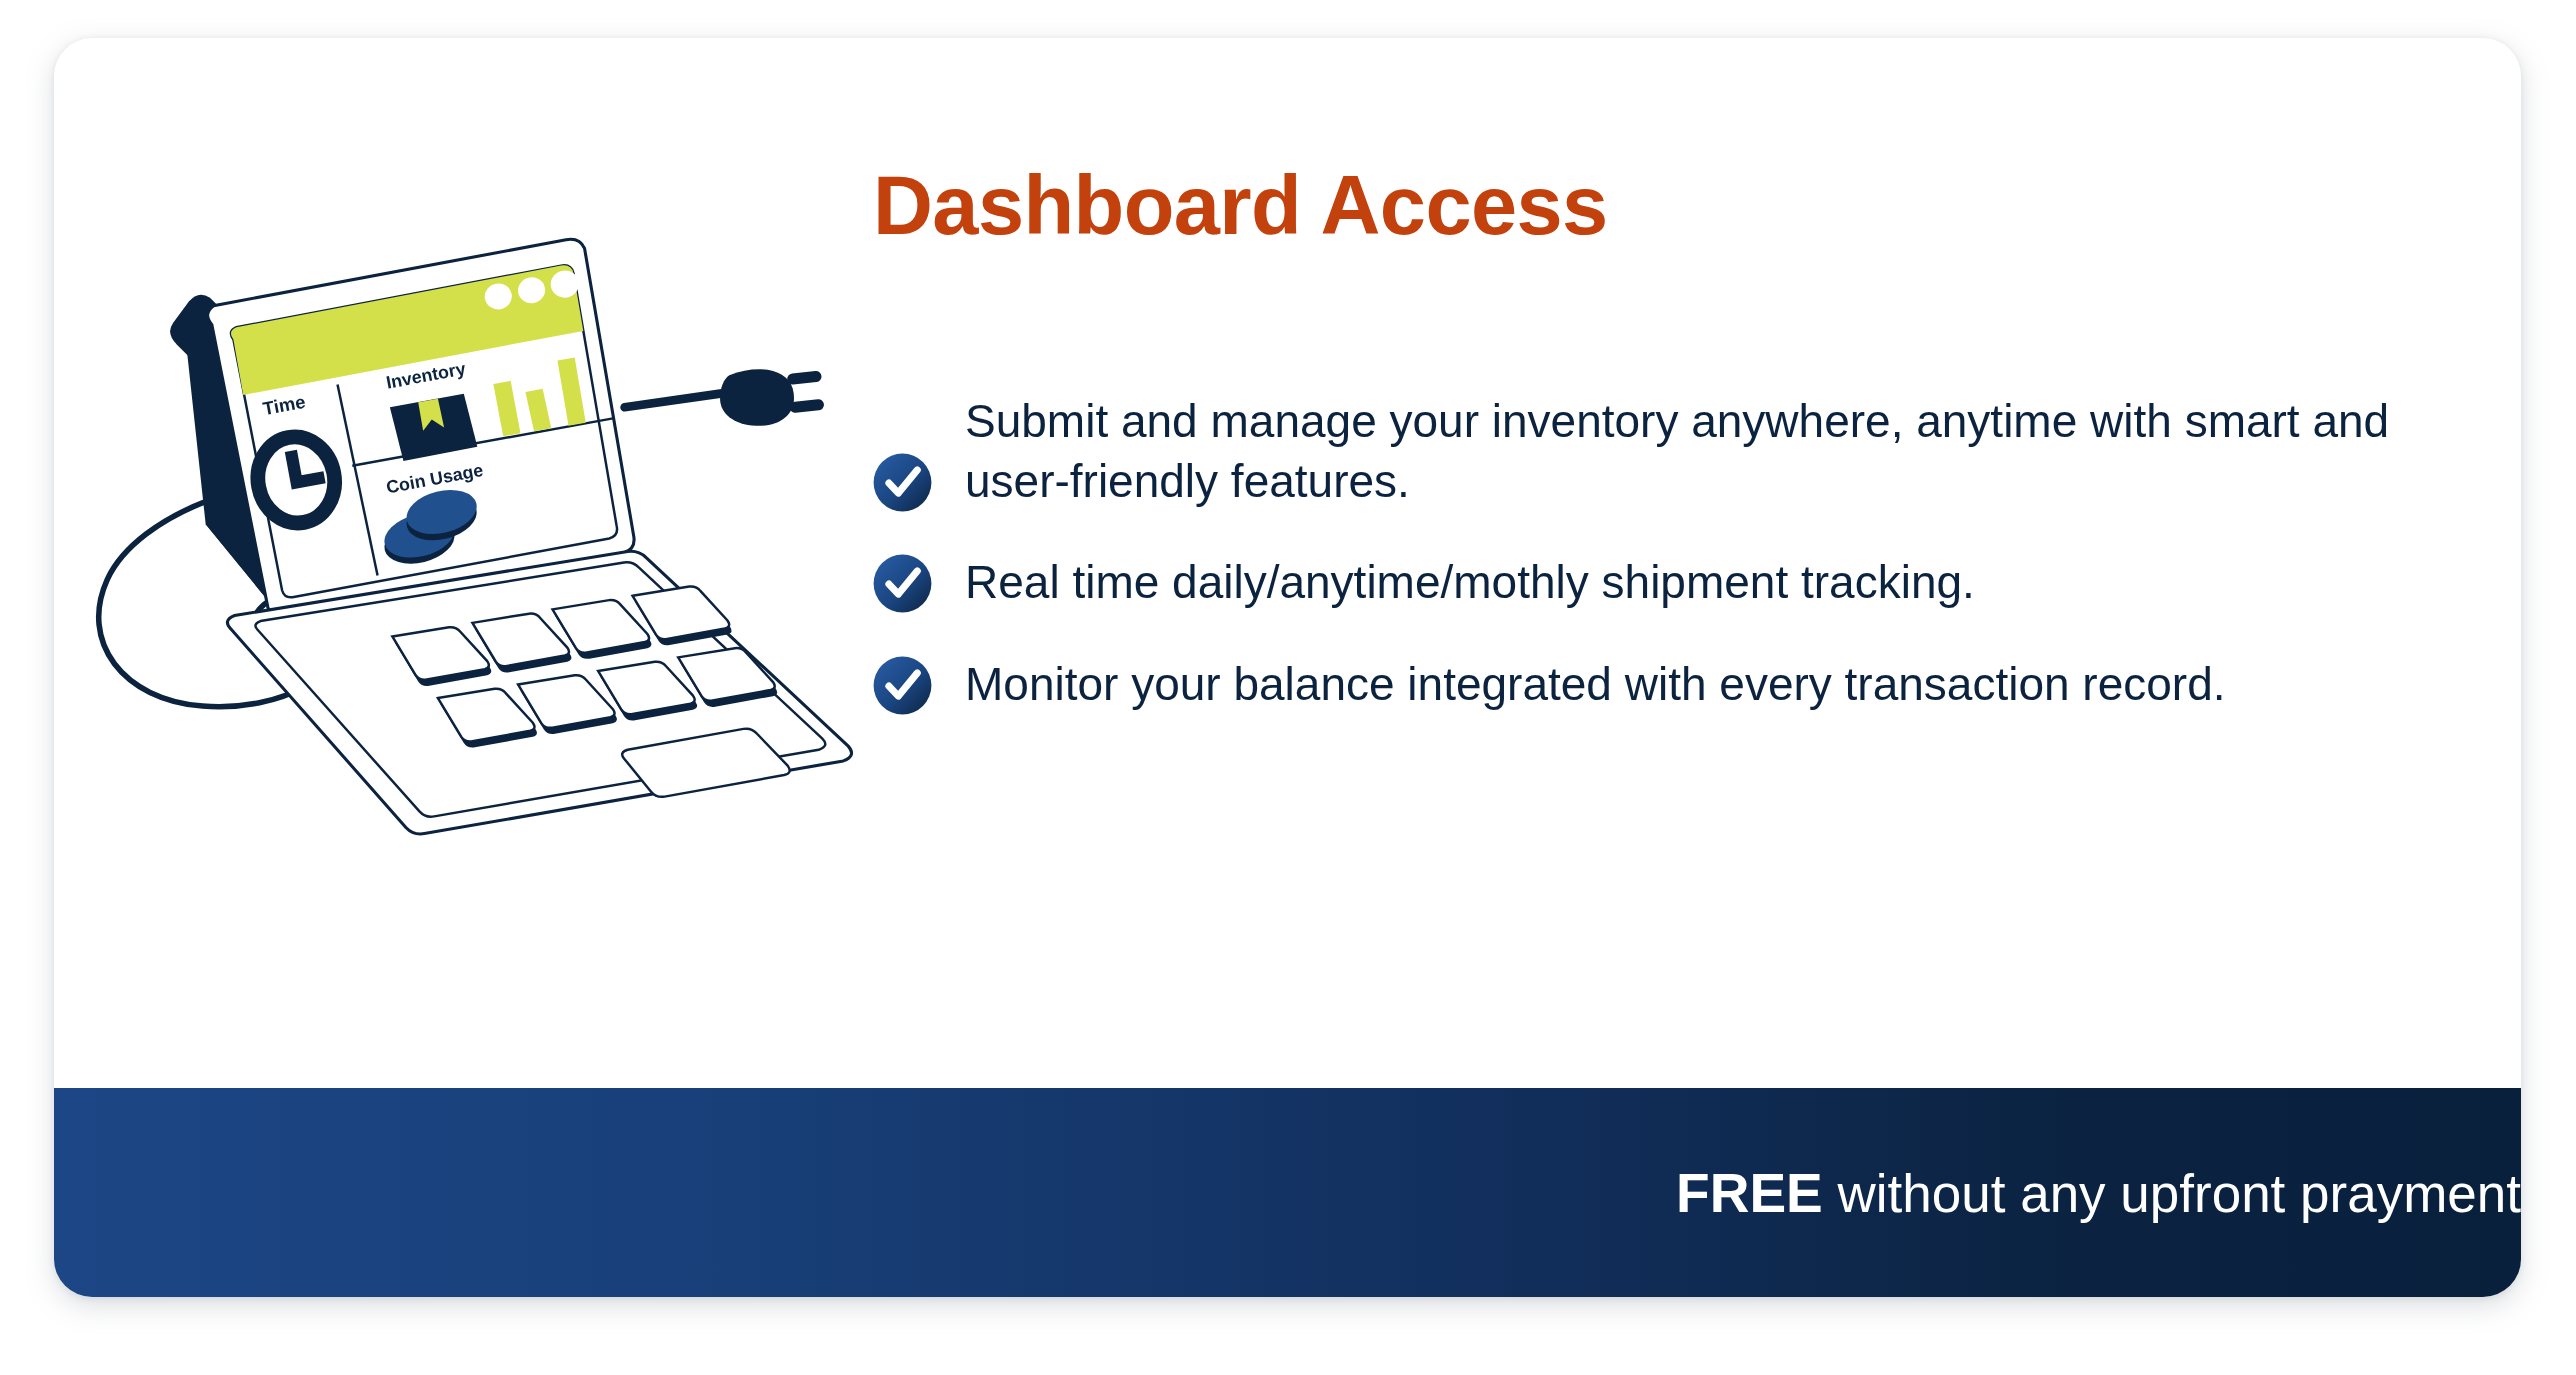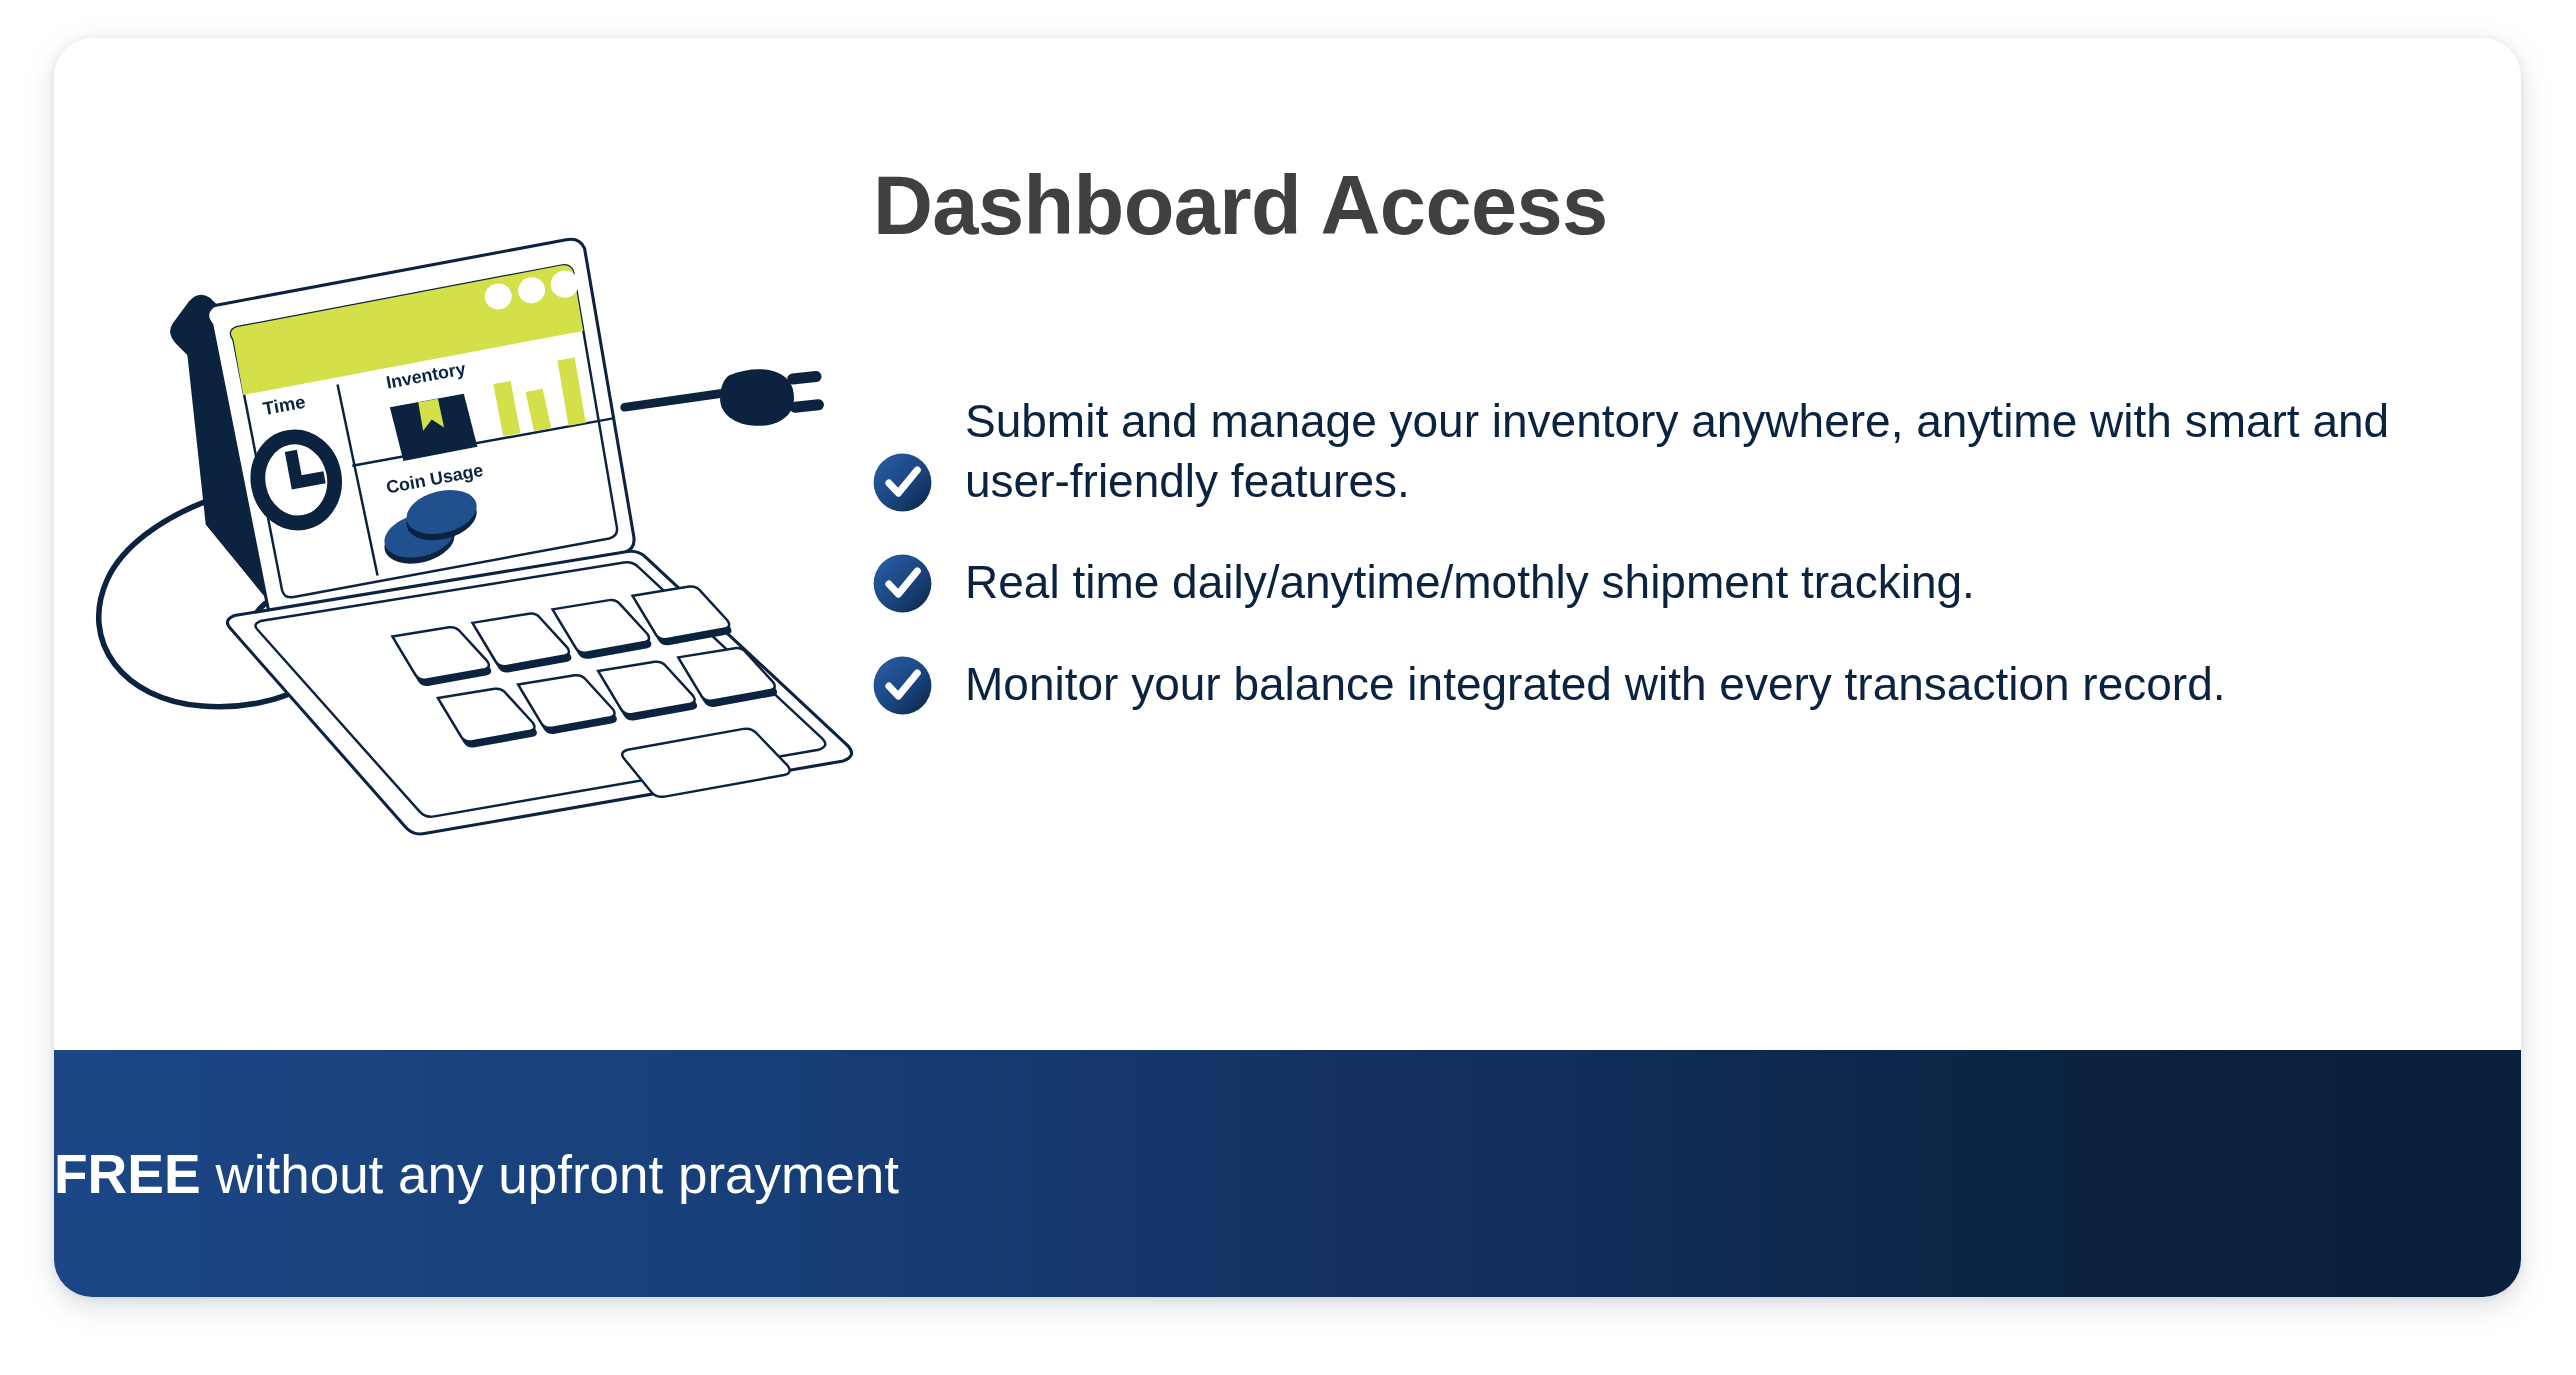--- a/index.html
+++ b/index.html
@@ -62,21 +62,21 @@
     width: 1615px;
     height: 1012px;
   }
 
   .title {
     position: absolute;
     left: 0;
     top: 126px;
     font-size: 83px;
     font-weight: bold;
-    color: #404040;
+    color: #c2410c;
     letter-spacing: -0.6px;
     line-height: 1.0;
     white-space: nowrap;
   }
 
   .bullets {
     position: absolute;
     left: 0;
     top: 354px;
     width: 1615px;
@@ -104,25 +104,25 @@
     color: #0c2340;
     max-width: 1492px;
   }
 
   
   .banner {
     position: absolute;
     left: 0;
     bottom: 0;
     width: 2467px;
-    height: 247px;
+    height: 209px;
     background: linear-gradient(90deg, #1c4685 0%, #183f78 28%, #122f5d 58%, #0b2341 82%, #08203c 100%);
     display: flex;
     align-items: center;
-    justify-content: flex-start;
+    justify-content: flex-end;
   }
   .banner-line {
     font-size: 53px;
     color: #ffffff;
     white-space: nowrap;
     letter-spacing: 0px;
   }
   .banner-free {
     font-weight: bold;
     font-size: 55px;

